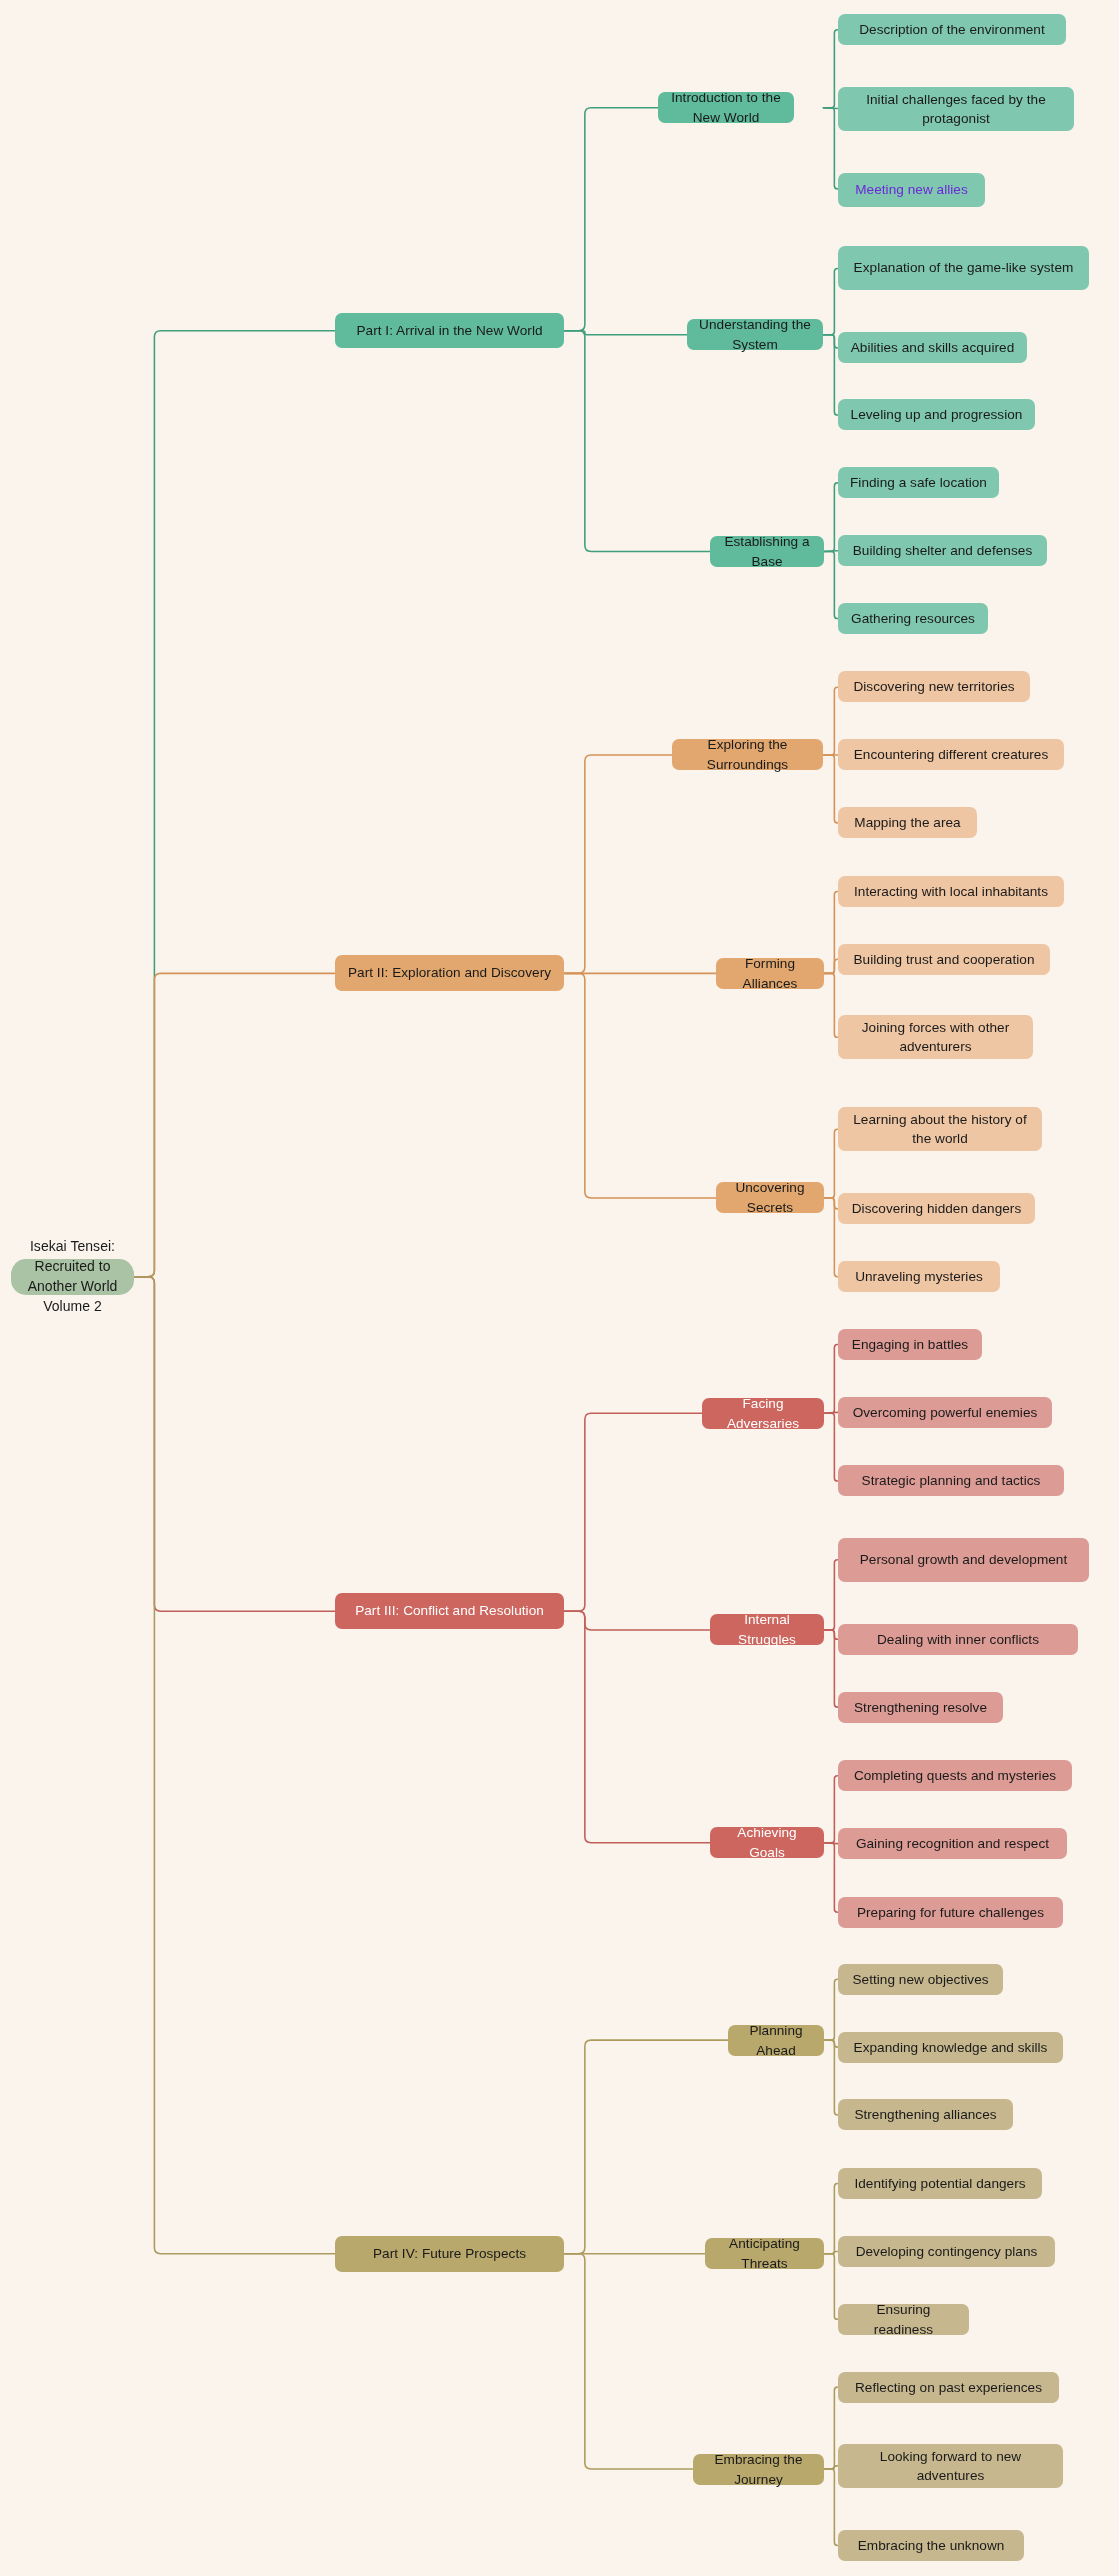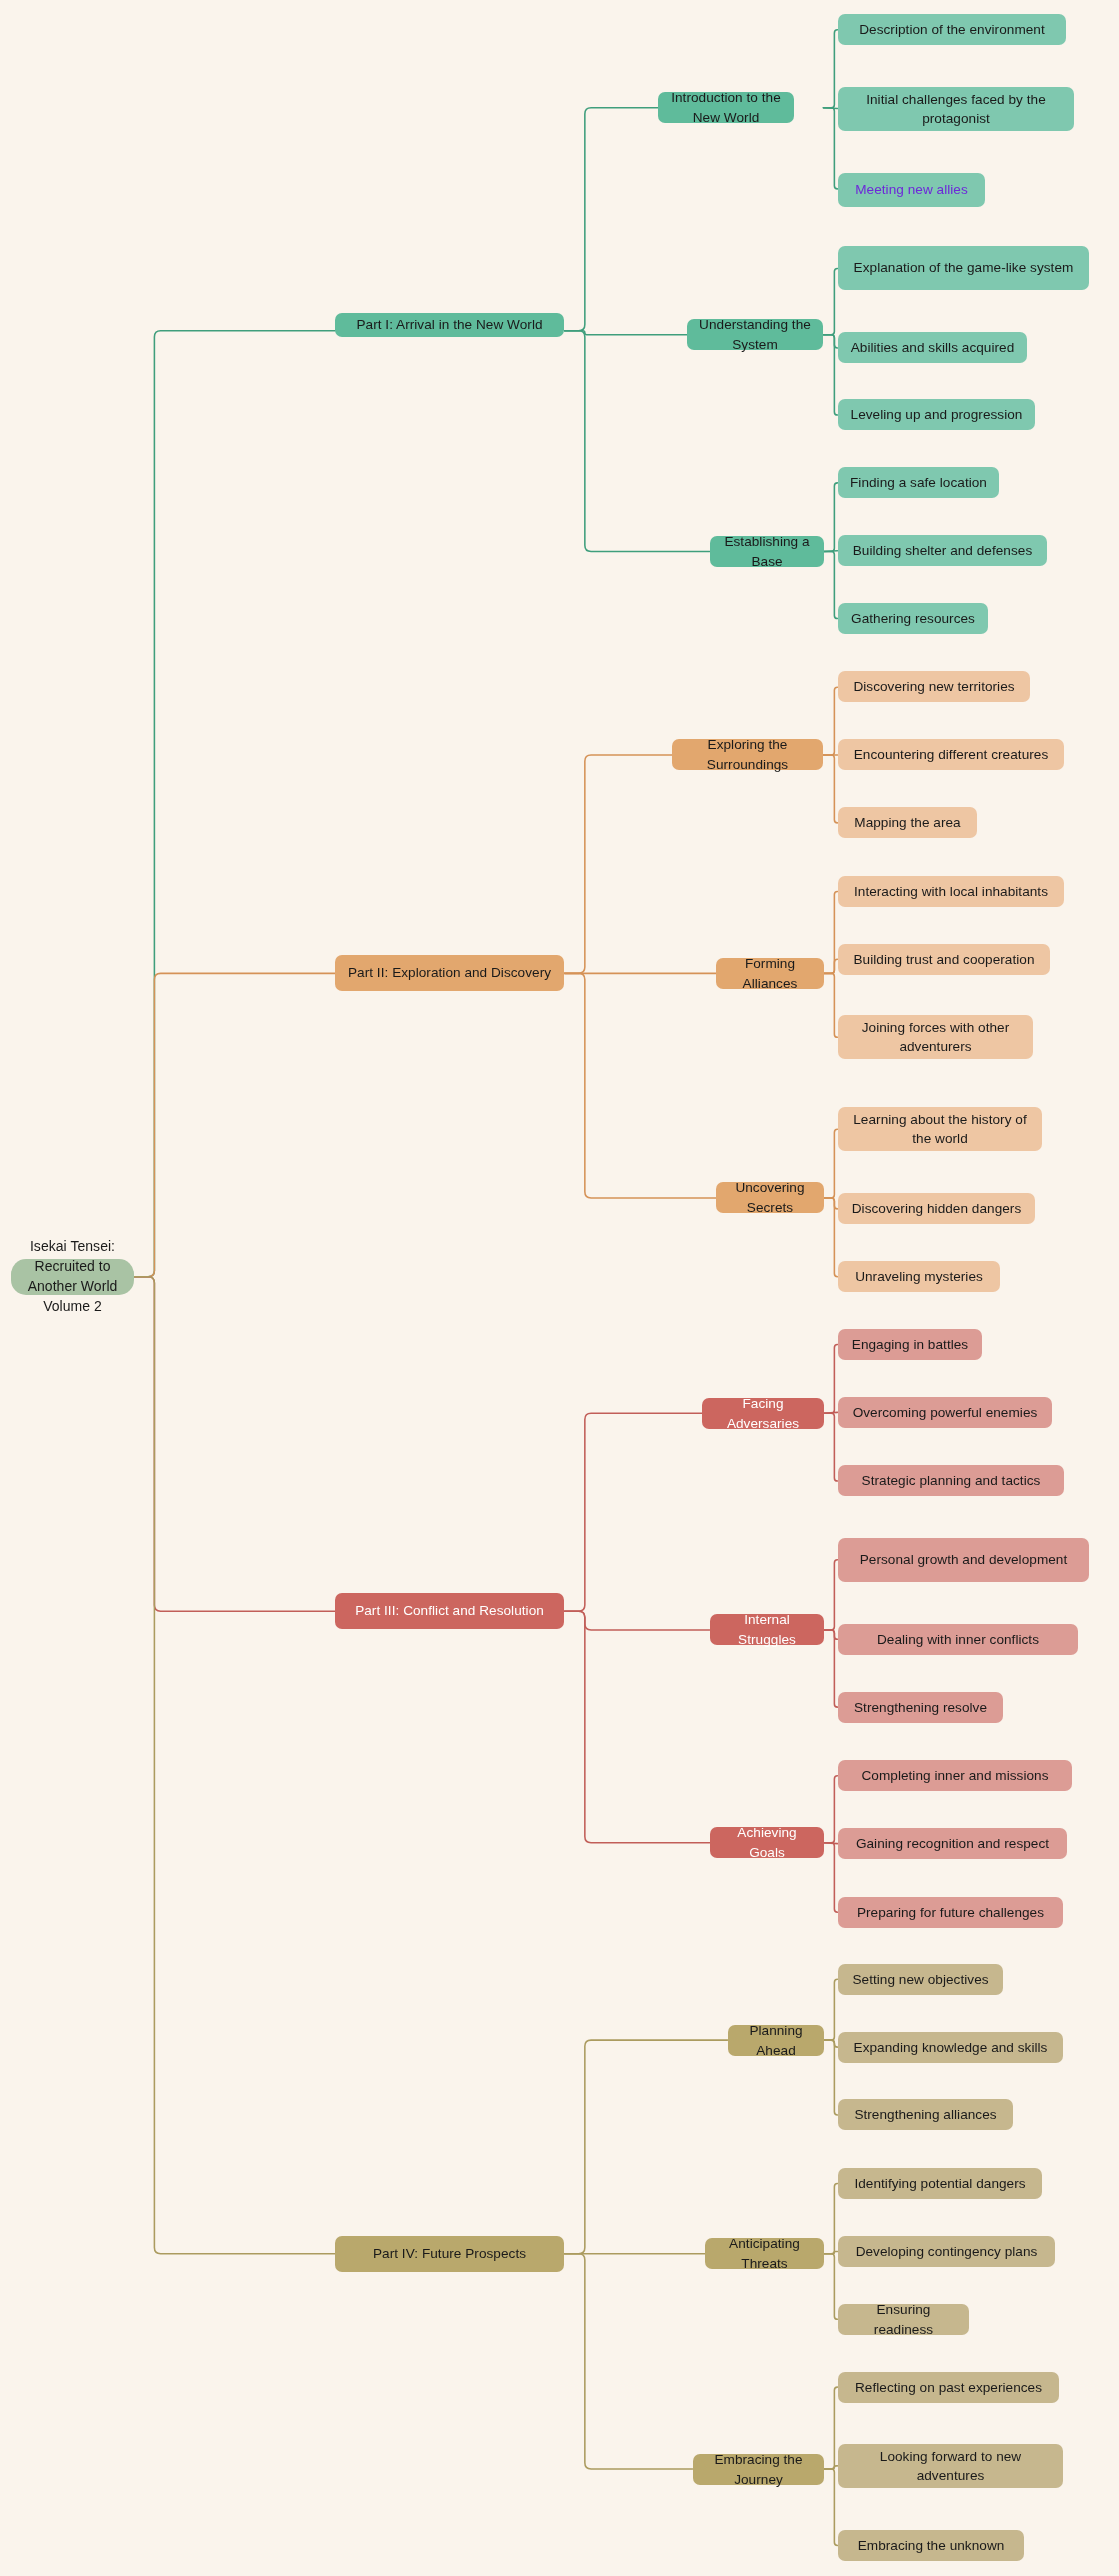--- a/index.html
+++ b/index.html
@@ -97,21 +97,21 @@
       <path d="M 1056 2890 L 1066 2890 Q 1070 2890 1070 2894 L 1070 2970 Q 1070 2974 1074 2974 L 1074 2974" fill="none" stroke="#ab9b5f" stroke-width="2" stroke-linecap="round" stroke-linejoin="round"></path>
       <path d="M 724 2890 L 742 2890 Q 750 2890 750 2898 L 750 3158 Q 750 3166 758 3166 L 888 3166" fill="none" stroke="#ab9b5f" stroke-width="2" stroke-linecap="round" stroke-linejoin="round"></path>
       <path d="M 1056 3166 L 1066 3166 Q 1070 3166 1070 3162 L 1070 3065 Q 1070 3061 1074 3061 L 1074 3061" fill="none" stroke="#ab9b5f" stroke-width="2" stroke-linecap="round" stroke-linejoin="round"></path>
       <path d="M 1056 3166 L 1068 3166 Q 1070 3166 1070 3164 L 1070 3164 Q 1070 3162 1072 3162 L 1074 3162" fill="none" stroke="#ab9b5f" stroke-width="2" stroke-linecap="round" stroke-linejoin="round"></path>
       <path d="M 1056 3166 L 1066 3166 Q 1070 3166 1070 3170 L 1070 3260 Q 1070 3264 1074 3264 L 1074 3264" fill="none" stroke="#ab9b5f" stroke-width="2" stroke-linecap="round" stroke-linejoin="round"></path>
     </svg>
   <div id="nodes">
       <div class="node root" style="left: 11px; top: 1259px; width: 123px; height: 36px; background: rgb(169, 195, 164); color: rgb(26, 26, 26);">
         <span>Isekai Tensei: Recruited to Another World Volume 2</span>
       </div>
-      <div class="node" style="left: 335px; top: 313px; width: 229px; height: 24px; background: rgb(95, 187, 155); color: rgb(26, 26, 26);">
+      <div class="node" style="left: 335px; top: 313px; width: 229px; height: 35px; background: rgb(95, 187, 155); color: rgb(26, 26, 26);">
         <span>Part I: Arrival in the New World</span>
       </div>
       <div class="node lvl2" style="left: 658px; top: 92px; width: 136px; height: 31px; background: rgb(95, 187, 155); color: rgb(26, 26, 26);">
         <span>Introduction to the New World</span>
       </div>
       <div class="node" style="left: 838px; top: 14px; width: 228px; height: 31px; background: rgb(127, 200, 175); color: rgb(26, 26, 26);">
         <span>Description of the environment</span>
       </div>
       <div class="node" style="left: 838px; top: 87px; width: 236px; height: 44px; background: rgb(127, 200, 175); color: rgb(26, 26, 26);">
         <span>Initial challenges faced by the protagonist</span>
@@ -206,21 +206,21 @@
       <div class="node" style="left: 838px; top: 1624px; width: 240px; height: 31px; background: rgb(220, 156, 149); color: rgb(26, 26, 26);">
         <span>Dealing with inner conflicts</span>
       </div>
       <div class="node" style="left: 838px; top: 1692px; width: 165px; height: 31px; background: rgb(220, 156, 149); color: rgb(26, 26, 26);">
         <span>Strengthening resolve</span>
       </div>
       <div class="node white-text lvl2" style="left: 710px; top: 1827px; width: 114px; height: 31px; background: rgb(204, 102, 95); color: rgb(255, 255, 255);">
         <span>Achieving Goals</span>
       </div>
       <div class="node" style="left: 838px; top: 1760px; width: 234px; height: 31px; background: rgb(220, 156, 149); color: rgb(26, 26, 26);">
-        <span>Completing inner and missions</span>
+        <span>Completing quests and mysteries</span>
       </div>
       <div class="node" style="left: 838px; top: 1828px; width: 229px; height: 31px; background: rgb(220, 156, 149); color: rgb(26, 26, 26);">
         <span>Gaining recognition and respect</span>
       </div>
       <div class="node" style="left: 838px; top: 1897px; width: 225px; height: 31px; background: rgb(220, 156, 149); color: rgb(26, 26, 26);">
         <span>Preparing for future challenges</span>
       </div>
       <div class="node" style="left: 335px; top: 2236px; width: 229px; height: 36px; background: rgb(185, 168, 108); color: rgb(26, 26, 26);">
         <span>Part IV: Future Prospects</span>
       </div>

